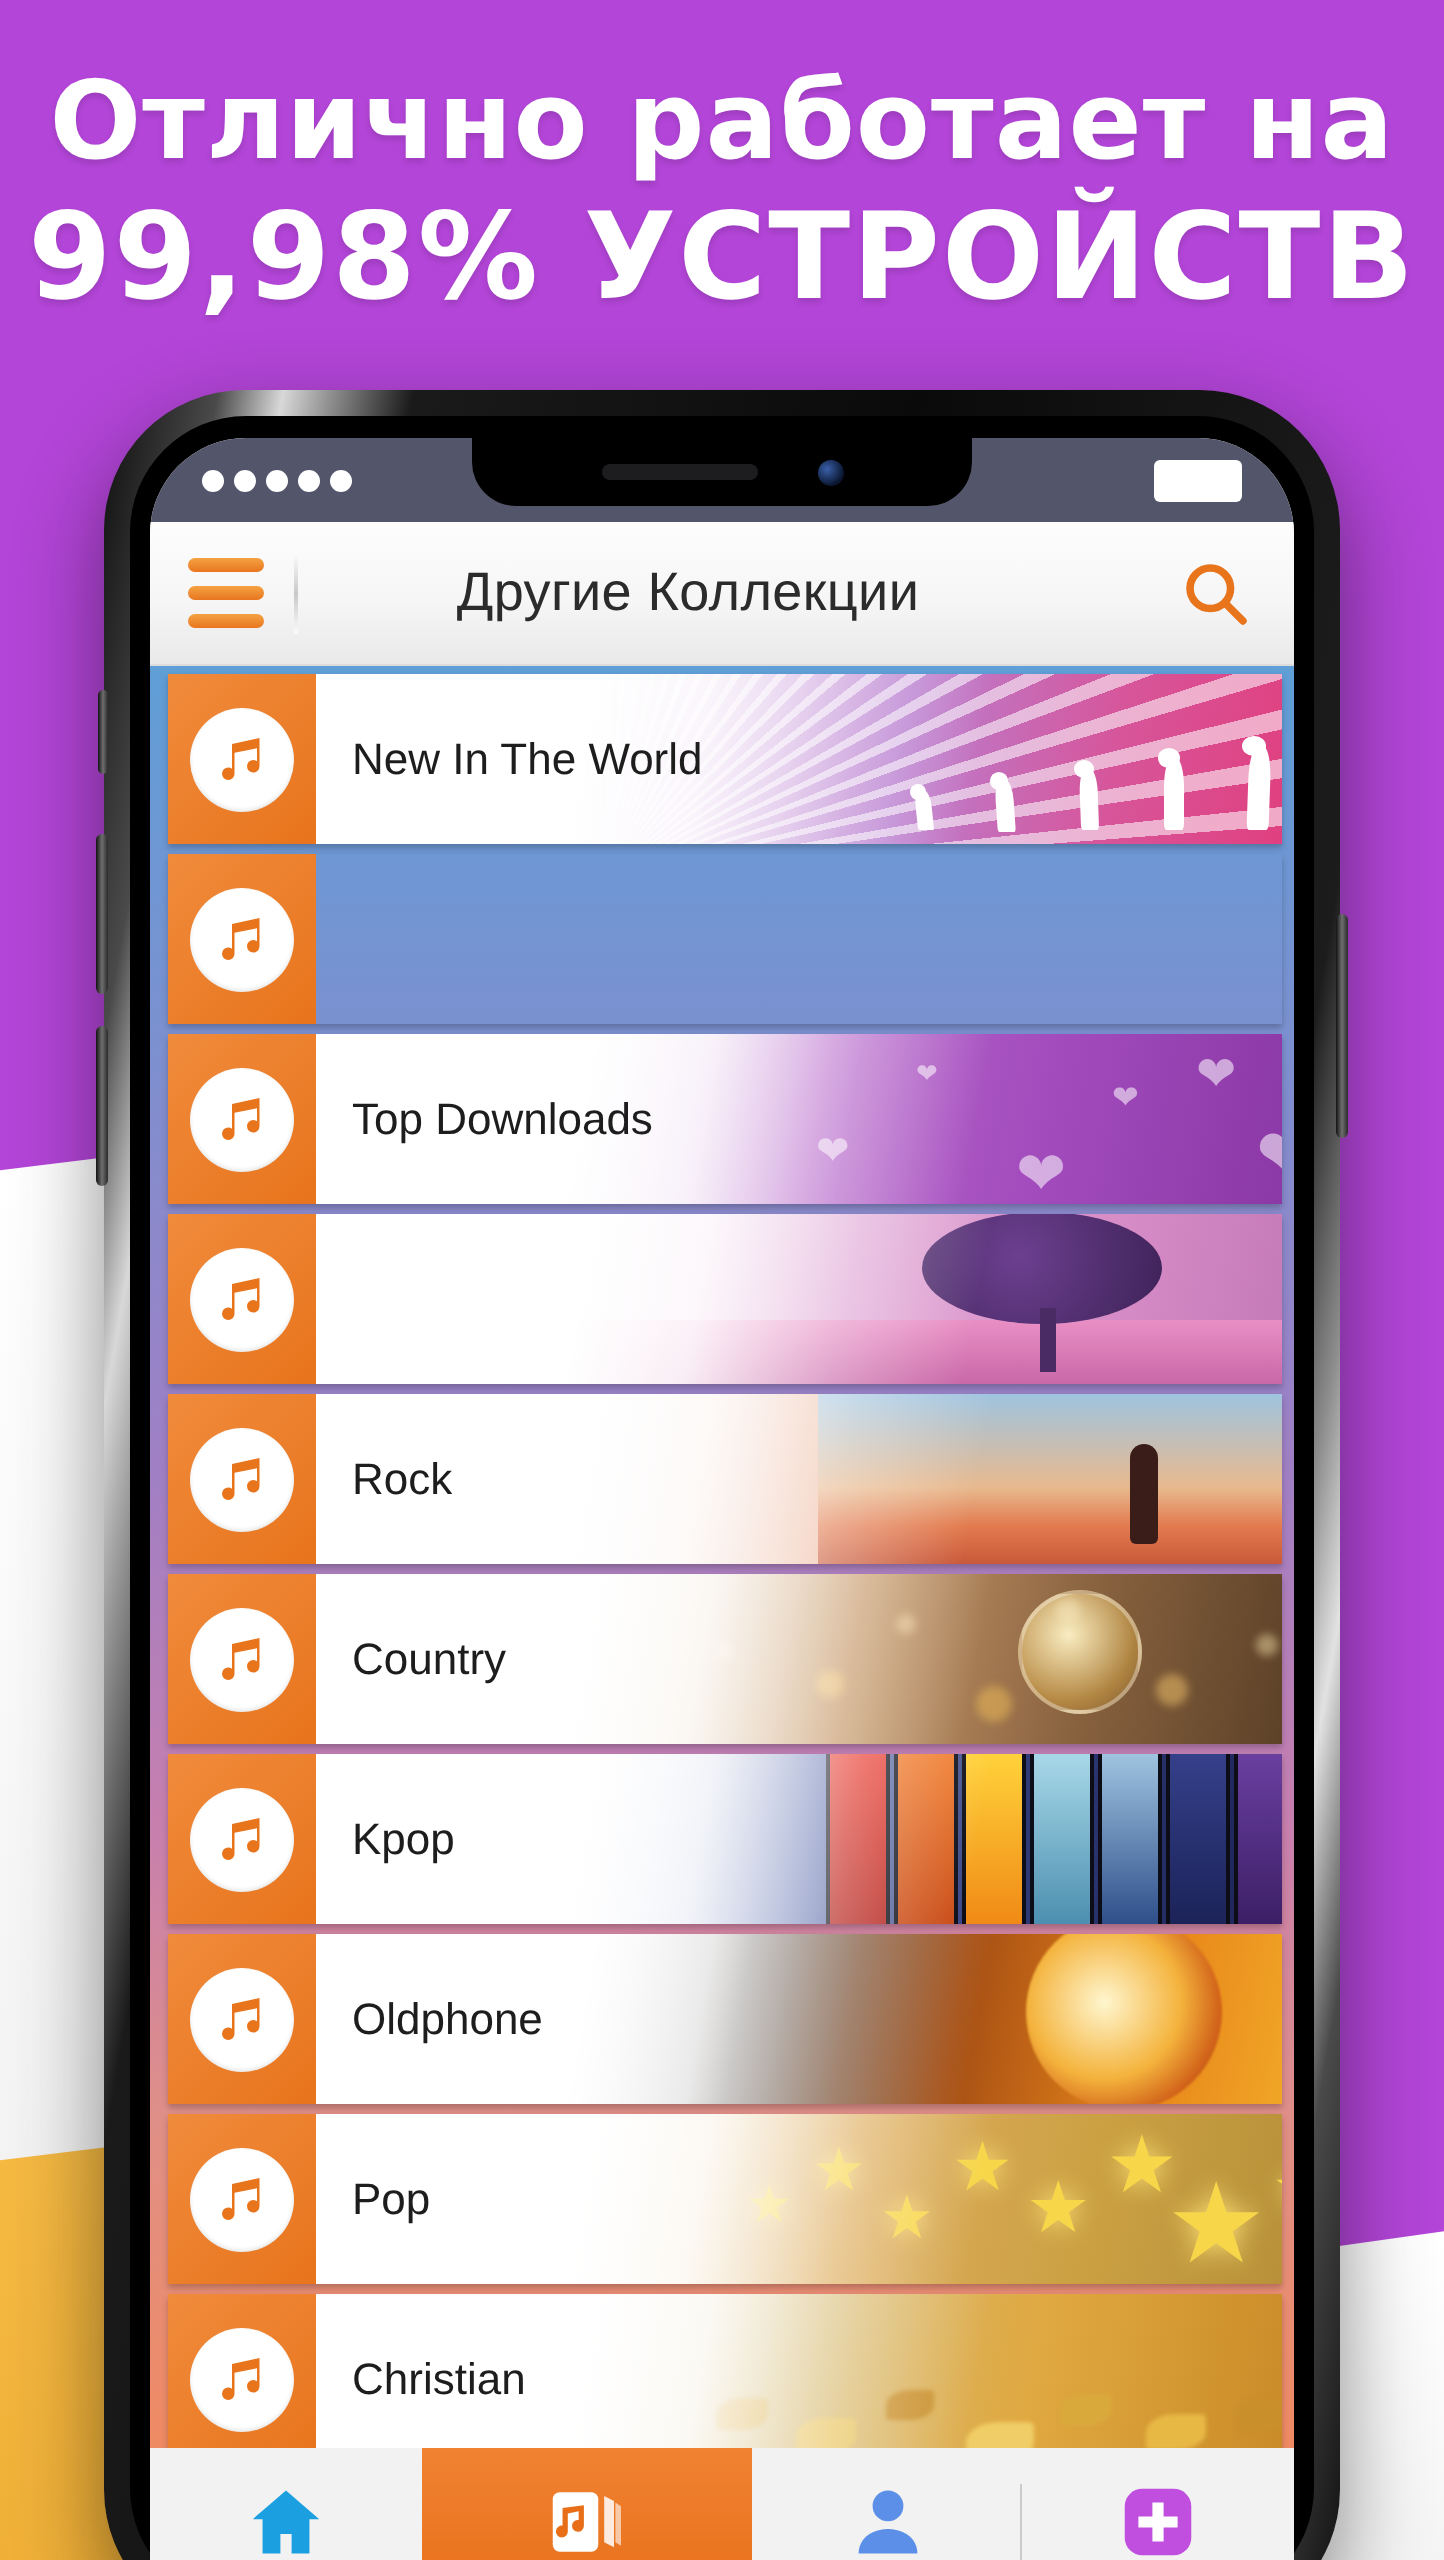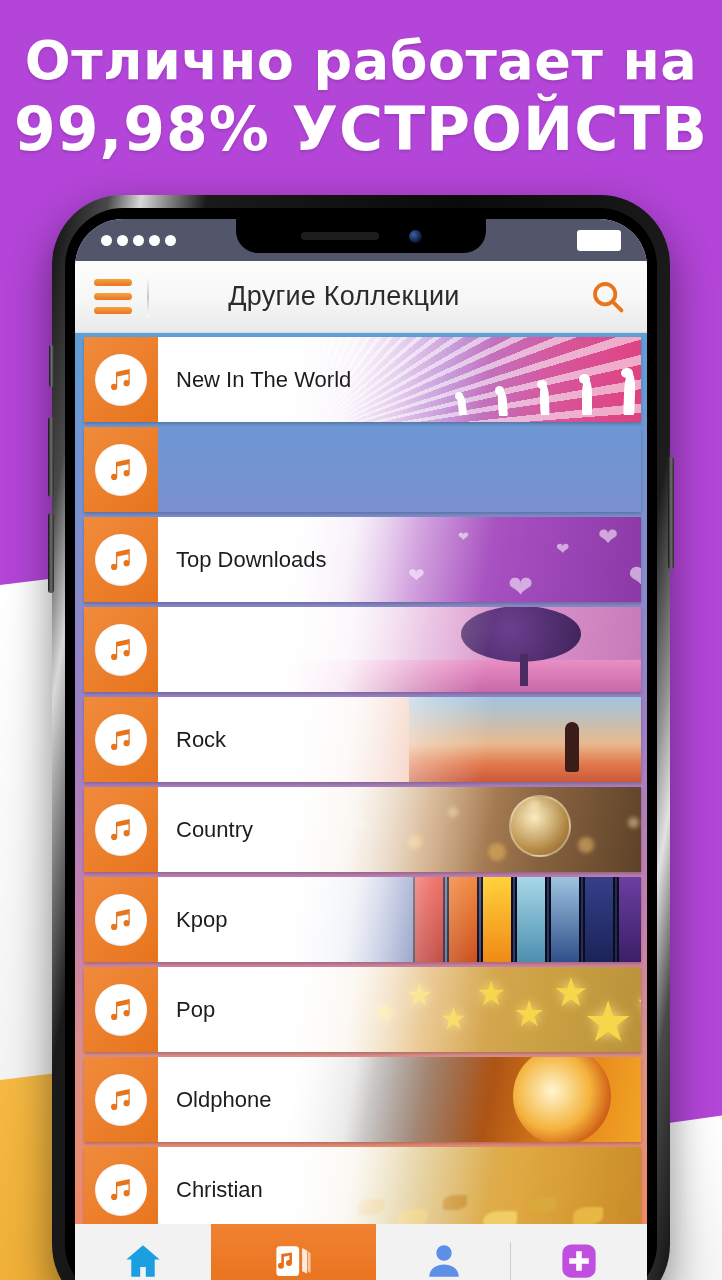--- a/index.html
+++ b/index.html
@@ -371,20 +371,36 @@
           </div>
           <div class="row">
             <div class="thumb">
        <div class="disc">
                 <svg viewBox="0 0 24 24" fill="#e8741c">
                   <path d="M9 17.5a2.5 2.5 0 1 1-2.5-2.5c.55 0 1.06.18 1.5.48V5.6L19 3.2v11.3a2.5 2.5 0 1 1-2.5-2.5c.55 0 1.06.18 1.5.48V7.3L9 9.1z"></path>
                 </svg>
               </div>
      </div>
      <div class="body">
+       <div class="art art-fire">
+                <div class="ball"></div>
+              </div>
+       <div class="veil"></div>
+       <div class="label">Oldphone</div>
+     </div>
+          </div>
+          <div class="row">
+            <div class="thumb">
+       <div class="disc">
+                <svg viewBox="0 0 24 24" fill="#e8741c">
+                  <path d="M9 17.5a2.5 2.5 0 1 1-2.5-2.5c.55 0 1.06.18 1.5.48V5.6L19 3.2v11.3a2.5 2.5 0 1 1-2.5-2.5c.55 0 1.06.18 1.5.48V7.3L9 9.1z"></path>
+                </svg>
+              </div>
+     </div>
+     <div class="body">
        <div class="art art-stars">
                 <div class="sr" style="left:215px;top:30px;font-size:26px">★</div>
                 <div class="sr" style="left:248px;top:10px;font-size:30px">★</div>
                 <div class="sr" style="left:282px;top:34px;font-size:30px">★</div>
                 <div class="sr" style="left:318px;top:6px;font-size:34px">★</div>
                 <div class="sr" style="left:355px;top:26px;font-size:36px">★</div>
                 <div class="sr" style="left:395px;top:2px;font-size:40px">★</div>
                 <div class="sr" style="left:425px;top:22px;font-size:56px">★</div>
                 <div class="sr" style="left:478px;top:16px;font-size:34px">★</div>
               </div>
@@ -394,36 +410,20 @@
           </div>
           <div class="row">
             <div class="thumb">
        <div class="disc">
                 <svg viewBox="0 0 24 24" fill="#e8741c">
                   <path d="M9 17.5a2.5 2.5 0 1 1-2.5-2.5c.55 0 1.06.18 1.5.48V5.6L19 3.2v11.3a2.5 2.5 0 1 1-2.5-2.5c.55 0 1.06.18 1.5.48V7.3L9 9.1z"></path>
                 </svg>
               </div>
      </div>
      <div class="body">
-       <div class="art art-fire">
-                <div class="ball"></div>
-              </div>
-       <div class="veil"></div>
-       <div class="label">Oldphone</div>
-     </div>
-          </div>
-          <div class="row">
-            <div class="thumb">
-       <div class="disc">
-                <svg viewBox="0 0 24 24" fill="#e8741c">
-                  <path d="M9 17.5a2.5 2.5 0 1 1-2.5-2.5c.55 0 1.06.18 1.5.48V5.6L19 3.2v11.3a2.5 2.5 0 1 1-2.5-2.5c.55 0 1.06.18 1.5.48V7.3L9 9.1z"></path>
-                </svg>
-              </div>
-     </div>
-     <div class="body">
        <div class="art art-leaves">
                 <div class="lf" style="left:200px;top:52px;width:26px;height:16px;background:#d9a93c"></div>
                 <div class="lf" style="left:240px;top:62px;width:30px;height:18px;background:#e8c259"></div>
                 <div class="lf" style="left:285px;top:48px;width:24px;height:15px;background:#c98f2a"></div>
                 <div class="lf" style="left:325px;top:64px;width:34px;height:20px;background:#f0cd66"></div>
                 <div class="lf" style="left:372px;top:50px;width:26px;height:16px;background:#d9a93c"></div>
                 <div class="lf" style="left:415px;top:60px;width:30px;height:18px;background:#e8b845"></div>
                 <div class="lf" style="left:460px;top:52px;width:28px;height:17px;background:#c98f2a"></div>
               </div>
        <div class="veil"></div>

